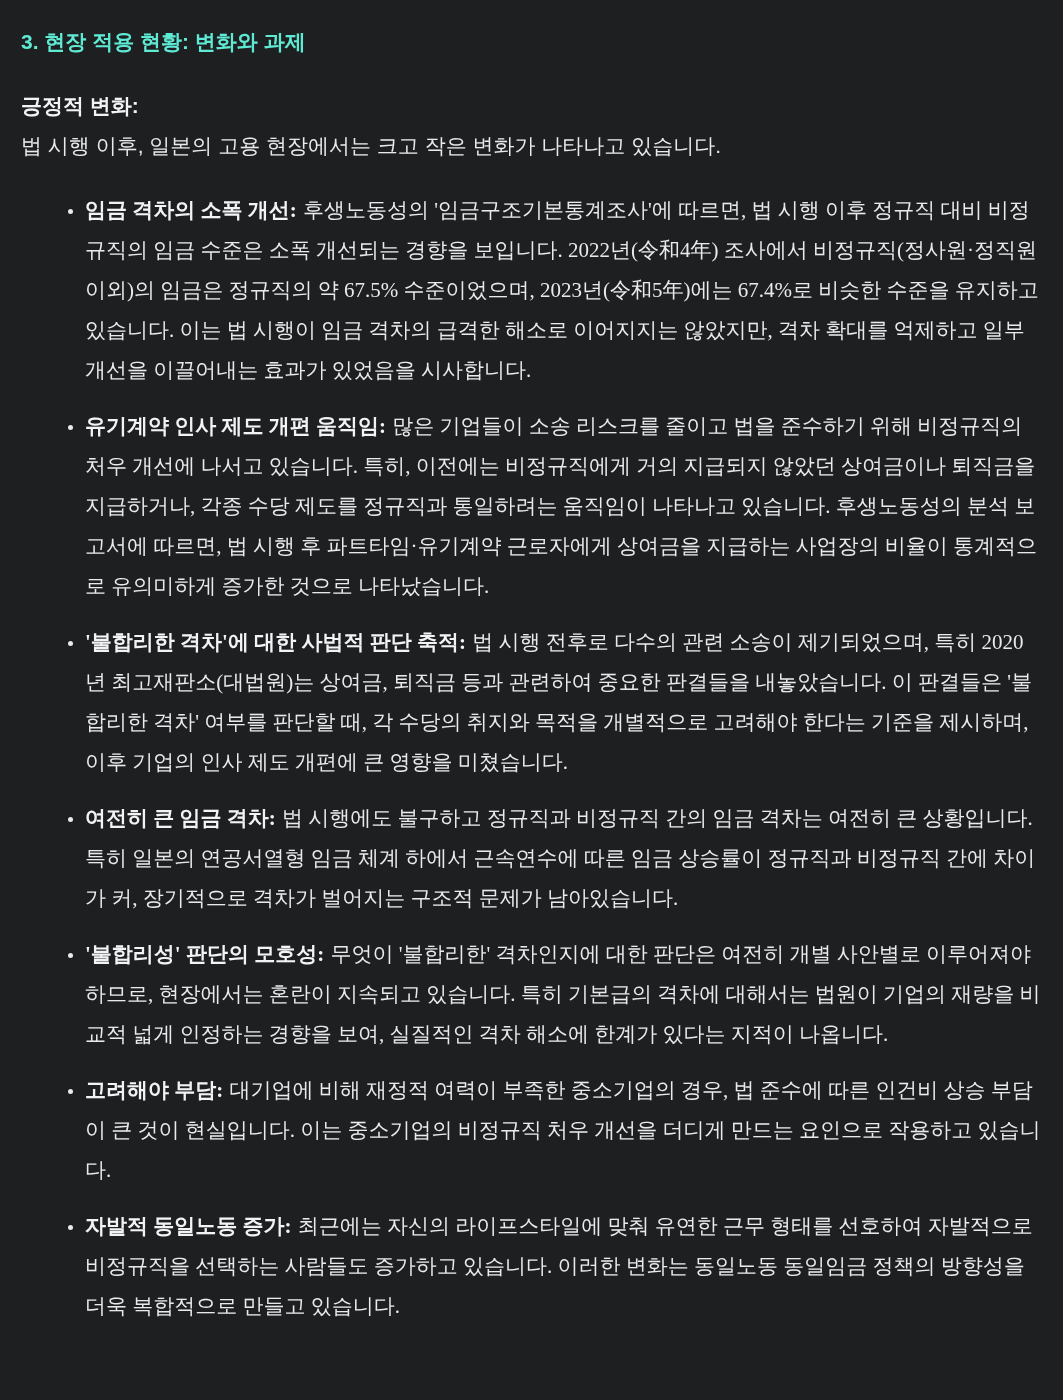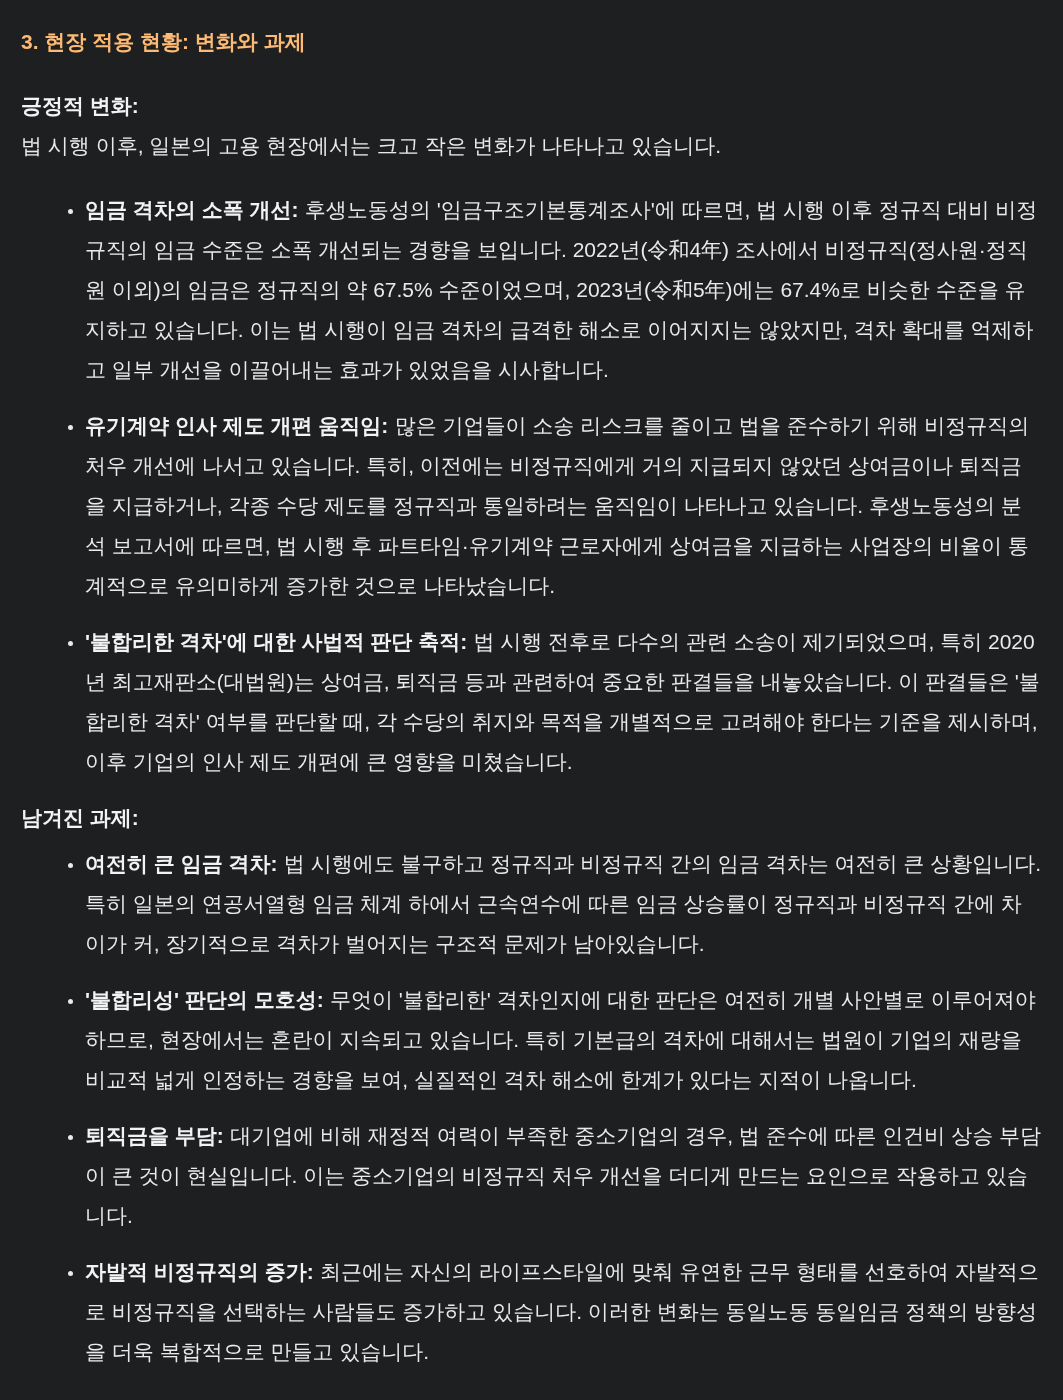--- a/index.html
+++ b/index.html
@@ -19,34 +19,35 @@
     overflow-wrap: break-word;
   }
   .content {
     padding: 2px 21px 0 21px;
   }
   .doc-heading {
     font-size: 21px;
     line-height: 40px;
     font-weight: 700;
     margin: 20px 0 24px 0;
-    color: #fdba74;
+    color: #5eead4;
   }
   .paragraph {
     margin: 0 0 24px 0;
   }
   .section-title {
     margin: 0 0 0 0;
     font-weight: 700;
     color: #f2f3f4;
   }
   ul.bullet-list {
-    margin: 6px 0 14px 0;
+    margin: 12px 0 14px 0;
     padding: 0 0 0 64px;
     list-style: disc outside;
+    font-family: Liberation Serif, serif;
   }
   ul.bullet-list > li {
     margin: 0 0 16px 0;
     padding-left: 0;
   }
   ul.bullet-list > li::marker {
     color: #e9eaeb;
     font-size: 0.8em;
   }
   .bullet-label {
@@ -71,30 +72,29 @@
       <strong class="bullet-label">임금 격차의 소폭 개선:</strong><span>후생노동성의 '임금구조기본통계조사'에 따르면, 법 시행 이후 정규직 대비 비정규직의 임금 수준은 소폭 개선되는 경향을 보입니다. 2022년(令和4年) 조사에서 비정규직(정사원·정직원 이외)의 임금은 정규직의 약 67.5% 수준이었으며, 2023년(令和5年)에는 67.4%로 비슷한 수준을 유지하고 있습니다. 이는 법 시행이 임금 격차의 급격한 해소로 이어지지는 않았지만, 격차 확대를 억제하고 일부 개선을 이끌어내는 효과가 있었음을 시사합니다.</span>
     </li>
     <li>
       <strong class="bullet-label">유기계약 인사 제도 개편 움직임:</strong><span>많은 기업들이 소송 리스크를 줄이고 법을 준수하기 위해 비정규직의 처우 개선에 나서고 있습니다. 특히, 이전에는 비정규직에게 거의 지급되지 않았던 상여금이나 퇴직금을 지급하거나, 각종 수당 제도를 정규직과 통일하려는 움직임이 나타나고 있습니다. 후생노동성의 분석 보고서에 따르면, 법 시행 후 파트타임·유기계약 근로자에게 상여금을 지급하는 사업장의 비율이 통계적으로 유의미하게 증가한 것으로 나타났습니다.</span>
     </li>
     <li>
       <strong class="bullet-label">'불합리한 격차'에 대한 사법적 판단 축적:</strong><span>법 시행 전후로 다수의 관련 소송이 제기되었으며, 특히 2020년 최고재판소(대법원)는 상여금, 퇴직금 등과 관련하여 중요한 판결들을 내놓았습니다. 이 판결들은 '불합리한 격차' 여부를 판단할 때, 각 수당의 취지와 목적을 개별적으로 고려해야 한다는 기준을 제시하며, 이후 기업의 인사 제도 개편에 큰 영향을 미쳤습니다.</span>
     </li>
   </ul>
 
-  <p class="paragraph section-title">남겨진 과제:</p>
 
   <ul class="bullet-list">
     <li>
       <strong class="bullet-label">여전히 큰 임금 격차:</strong><span>법 시행에도 불구하고 정규직과 비정규직 간의 임금 격차는 여전히 큰 상황입니다. 특히 일본의 연공서열형 임금 체계 하에서 근속연수에 따른 임금 상승률이 정규직과 비정규직 간에 차이가 커, 장기적으로 격차가 벌어지는 구조적 문제가 남아있습니다.</span>
     </li>
     <li>
       <strong class="bullet-label">'불합리성' 판단의 모호성:</strong><span>무엇이 '불합리한' 격차인지에 대한 판단은 여전히 개별 사안별로 이루어져야 하므로, 현장에서는 혼란이 지속되고 있습니다. 특히 기본급의 격차에 대해서는 법원이 기업의 재량을 비교적 넓게 인정하는 경향을 보여, 실질적인 격차 해소에 한계가 있다는 지적이 나옵니다.</span>
     </li>
     <li>
-      <strong class="bullet-label">퇴직금을 부담:</strong><span>대기업에 비해 재정적 여력이 부족한 중소기업의 경우, 법 준수에 따른 인건비 상승 부담이 큰 것이 현실입니다. 이는 중소기업의 비정규직 처우 개선을 더디게 만드는 요인으로 작용하고 있습니다.</span>
+      <strong class="bullet-label">고려해야 부담:</strong><span>대기업에 비해 재정적 여력이 부족한 중소기업의 경우, 법 준수에 따른 인건비 상승 부담이 큰 것이 현실입니다. 이는 중소기업의 비정규직 처우 개선을 더디게 만드는 요인으로 작용하고 있습니다.</span>
     </li>
     <li>
-      <strong class="bullet-label">자발적 비정규직의 증가:</strong><span>최근에는 자신의 라이프스타일에 맞춰 유연한 근무 형태를 선호하여 자발적으로 비정규직을 선택하는 사람들도 증가하고 있습니다. 이러한 변화는 동일노동 동일임금 정책의 방향성을 더욱 복합적으로 만들고 있습니다.</span>
+      <strong class="bullet-label">자발적 동일노동 증가:</strong><span>최근에는 자신의 라이프스타일에 맞춰 유연한 근무 형태를 선호하여 자발적으로 비정규직을 선택하는 사람들도 증가하고 있습니다. 이러한 변화는 동일노동 동일임금 정책의 방향성을 더욱 복합적으로 만들고 있습니다.</span>
     </li>
   </ul>
 
 </div>
 
 </body></html>

